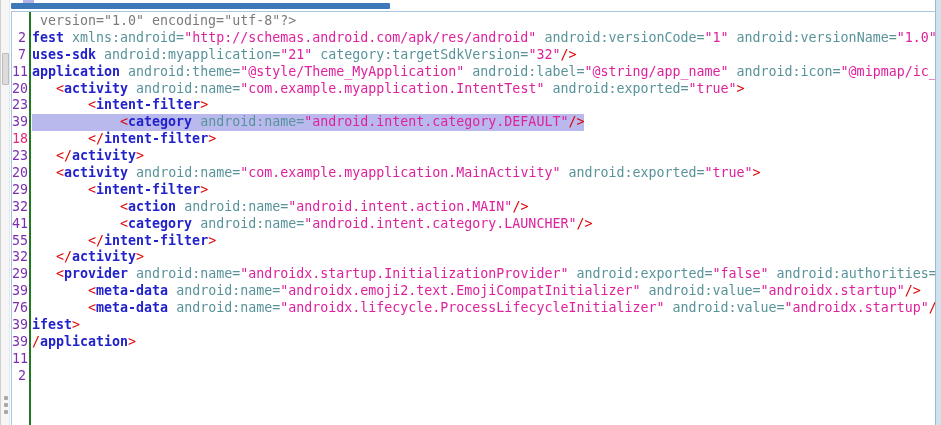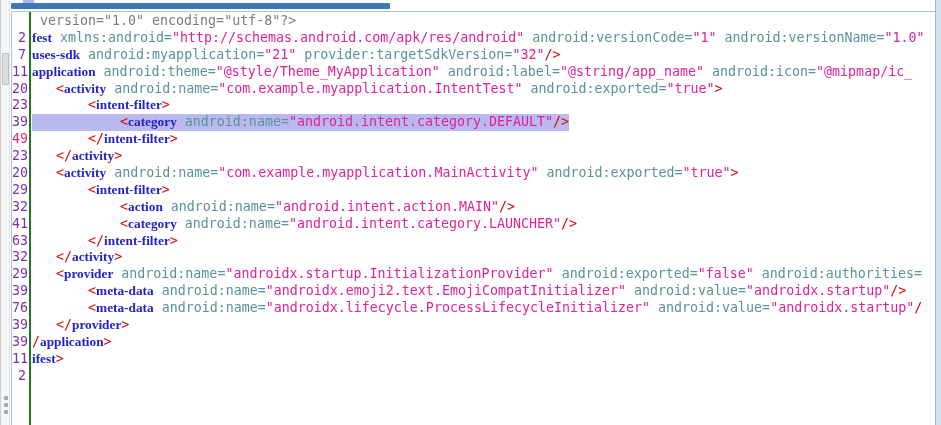--- a/index.html
+++ b/index.html
@@ -31,21 +31,21 @@
     border-top:1px solid var(--c-frame);border-left:1px solid var(--c-frame);
     display:flex;overflow:hidden;}
   .gutter{width:19px;background:#fff;border-right:2px solid var(--c-gutterline);
     padding-top:1px;flex:none;}
   .gutter-line{height:16.9px;line-height:16.9px;font-size:13.3px;color:var(--c-num);
     text-align:right;padding-right:3px;white-space:pre;}
   .gutter-line.current{color:var(--c-num-cur);}
   .code-area{flex:1;padding-top:1px;padding-left:1px;overflow:hidden;cursor:text;}
   .code-line{height:16.9px;line-height:16.9px;font-size:13.3px;white-space:pre;color:var(--c-plain);}
   .tok-pi{color:var(--c-pi);}
-  .tok-tag{color:var(--c-tag);font-weight:bold;font-family:Liberation Serif, serif;}
+  .tok-tag{color:var(--c-tag);font-weight:bold;}
   .tok-attr{color:var(--c-attr);}
   .tok-val{color:var(--c-val);}
   .tok-delim{color:var(--c-delim);}
   .tok-plain{color:var(--c-plain);}
   .sel{display:inline-block;height:16.9px;vertical-align:top;background:var(--c-sel);}
 
   
   .right-scrollbar{position:absolute;right:0;top:0;width:6px;height:425px;background:#cfe2ed;
     border-left:1px solid #9cbccc;}
 </style>
@@ -68,55 +68,54 @@
 
   <div class="editor-frame">
     <div class="gutter">
         <div class="gutter-line"> </div>
         <div class="gutter-line">2</div>
         <div class="gutter-line">7</div>
         <div class="gutter-line">11</div>
         <div class="gutter-line">20</div>
         <div class="gutter-line">23</div>
         <div class="gutter-line">39</div>
-        <div class="gutter-line current">49</div>
+        <div class="gutter-line current">18</div>
         <div class="gutter-line">23</div>
         <div class="gutter-line">20</div>
         <div class="gutter-line">29</div>
         <div class="gutter-line">32</div>
         <div class="gutter-line">41</div>
-        <div class="gutter-line">63</div>
+        <div class="gutter-line">55</div>
         <div class="gutter-line">32</div>
         <div class="gutter-line">29</div>
         <div class="gutter-line">39</div>
         <div class="gutter-line">76</div>
         <div class="gutter-line">39</div>
         <div class="gutter-line">39</div>
         <div class="gutter-line">11</div>
         <div class="gutter-line">2</div>
       </div>
     <div class="code-area">
         <div class="code-line"><span class="tok-pi"> version="1.0" encoding="utf-8"?&gt;</span></div>
         <div class="code-line"><span class="tok-tag">fest</span><span class="tok-plain"> </span><span class="tok-attr">xmlns:android=</span><span class="tok-val">"http://schemas.android.com/apk/res/android"</span><span class="tok-plain"> </span><span class="tok-attr">android:versionCode=</span><span class="tok-val">"1"</span><span class="tok-plain"> </span><span class="tok-attr">android:versionName=</span><span class="tok-val">"1.0"</span></div>
-        <div class="code-line"><span class="tok-tag">uses-sdk</span><span class="tok-plain"> </span><span class="tok-attr">android:myapplication=</span><span class="tok-val">"21"</span><span class="tok-plain"> </span><span class="tok-attr">provider:targetSdkVersion=</span><span class="tok-val">"32"</span><span class="tok-delim">/&gt;</span></div>
+        <div class="code-line"><span class="tok-tag">uses-sdk</span><span class="tok-plain"> </span><span class="tok-attr">android:myapplication=</span><span class="tok-val">"21"</span><span class="tok-plain"> </span><span class="tok-attr">category:targetSdkVersion=</span><span class="tok-val">"32"</span><span class="tok-delim">/&gt;</span></div>
         <div class="code-line"><span class="tok-tag">application</span><span class="tok-plain"> </span><span class="tok-attr">android:theme=</span><span class="tok-val">"@style/Theme_MyApplication"</span><span class="tok-plain"> </span><span class="tok-attr">android:label=</span><span class="tok-val">"@string/app_name"</span><span class="tok-plain"> </span><span class="tok-attr">android:icon=</span><span class="tok-val">"@mipmap/ic_</span></div>
         <div class="code-line"><span class="tok-plain">   </span><span class="tok-delim">&lt;</span><span class="tok-tag">activity</span><span class="tok-plain"> </span><span class="tok-attr">android:name=</span><span class="tok-val">"com.example.myapplication.IntentTest"</span><span class="tok-plain"> </span><span class="tok-attr">android:exported=</span><span class="tok-val">"true"</span><span class="tok-delim">&gt;</span></div>
         <div class="code-line"><span class="tok-plain">       </span><span class="tok-delim">&lt;</span><span class="tok-tag">intent-filter</span><span class="tok-delim">&gt;</span></div>
         <div class="code-line"><span class="sel"><span class="tok-plain">           </span><span class="tok-delim">&lt;</span><span class="tok-tag">category</span><span class="tok-plain"> </span><span class="tok-attr">android:name=</span><span class="tok-val">"android.intent.category.DEFAULT"</span><span class="tok-delim">/&gt;</span></span></div>
         <div class="code-line"><span class="tok-plain">       </span><span class="tok-delim">&lt;/</span><span class="tok-tag">intent-filter</span><span class="tok-delim">&gt;</span></div>
         <div class="code-line"><span class="tok-plain">   </span><span class="tok-delim">&lt;/</span><span class="tok-tag">activity</span><span class="tok-delim">&gt;</span></div>
         <div class="code-line"><span class="tok-plain">   </span><span class="tok-delim">&lt;</span><span class="tok-tag">activity</span><span class="tok-plain"> </span><span class="tok-attr">android:name=</span><span class="tok-val">"com.example.myapplication.MainActivity"</span><span class="tok-plain"> </span><span class="tok-attr">android:exported=</span><span class="tok-val">"true"</span><span class="tok-delim">&gt;</span></div>
         <div class="code-line"><span class="tok-plain">       </span><span class="tok-delim">&lt;</span><span class="tok-tag">intent-filter</span><span class="tok-delim">&gt;</span></div>
         <div class="code-line"><span class="tok-plain">           </span><span class="tok-delim">&lt;</span><span class="tok-tag">action</span><span class="tok-plain"> </span><span class="tok-attr">android:name=</span><span class="tok-val">"android.intent.action.MAIN"</span><span class="tok-delim">/&gt;</span></div>
         <div class="code-line"><span class="tok-plain">           </span><span class="tok-delim">&lt;</span><span class="tok-tag">category</span><span class="tok-plain"> </span><span class="tok-attr">android:name=</span><span class="tok-val">"android.intent.category.LAUNCHER"</span><span class="tok-delim">/&gt;</span></div>
         <div class="code-line"><span class="tok-plain">       </span><span class="tok-delim">&lt;/</span><span class="tok-tag">intent-filter</span><span class="tok-delim">&gt;</span></div>
         <div class="code-line"><span class="tok-plain">   </span><span class="tok-delim">&lt;/</span><span class="tok-tag">activity</span><span class="tok-delim">&gt;</span></div>
         <div class="code-line"><span class="tok-plain">   </span><span class="tok-delim">&lt;</span><span class="tok-tag">provider</span><span class="tok-plain"> </span><span class="tok-attr">android:name=</span><span class="tok-val">"androidx.startup.InitializationProvider"</span><span class="tok-plain"> </span><span class="tok-attr">android:exported=</span><span class="tok-val">"false"</span><span class="tok-plain"> </span><span class="tok-attr">android:authorities=</span></div>
         <div class="code-line"><span class="tok-plain">       </span><span class="tok-delim">&lt;</span><span class="tok-tag">meta-data</span><span class="tok-plain"> </span><span class="tok-attr">android:name=</span><span class="tok-val">"androidx.emoji2.text.EmojiCompatInitializer"</span><span class="tok-plain"> </span><span class="tok-attr">android:value=</span><span class="tok-val">"androidx.startup"</span><span class="tok-delim">/&gt;</span></div>
         <div class="code-line"><span class="tok-plain">       </span><span class="tok-delim">&lt;</span><span class="tok-tag">meta-data</span><span class="tok-plain"> </span><span class="tok-attr">android:name=</span><span class="tok-val">"androidx.lifecycle.ProcessLifecycleInitializer"</span><span class="tok-plain"> </span><span class="tok-attr">android:value=</span><span class="tok-val">"androidx.startup"</span><span class="tok-delim">/</span></div>
-        <div class="code-line"><span class="tok-plain">   </span><span class="tok-delim">&lt;/</span><span class="tok-tag">provider</span><span class="tok-delim">&gt;</span></div>
+        <div class="code-line"><span class="tok-tag">ifest</span><span class="tok-delim">&gt;</span></div>
         <div class="code-line"><span class="tok-delim">/</span><span class="tok-tag">application</span><span class="tok-delim">&gt;</span></div>
-        <div class="code-line"><span class="tok-tag">ifest</span><span class="tok-delim">&gt;</span></div>
       </div>
   </div>
 
   <div class="right-scrollbar"></div>
 </div>
 
 </body></html>

